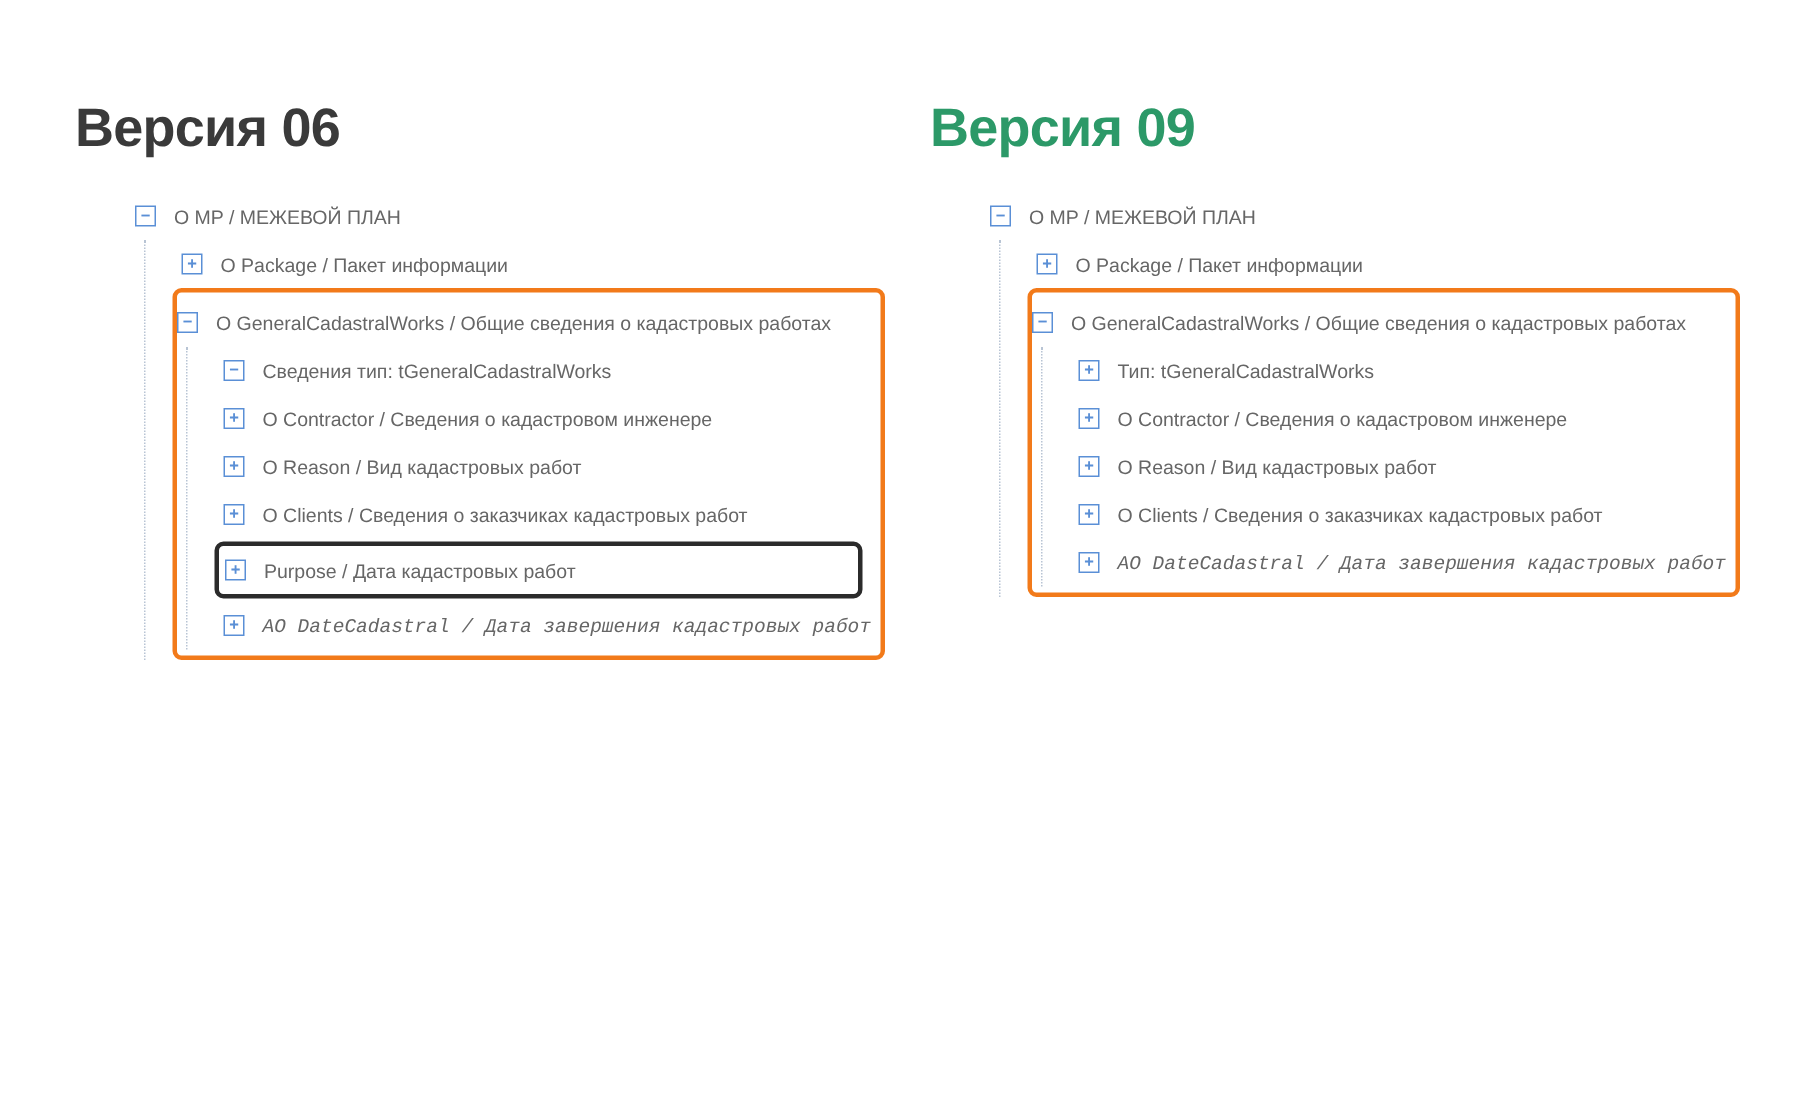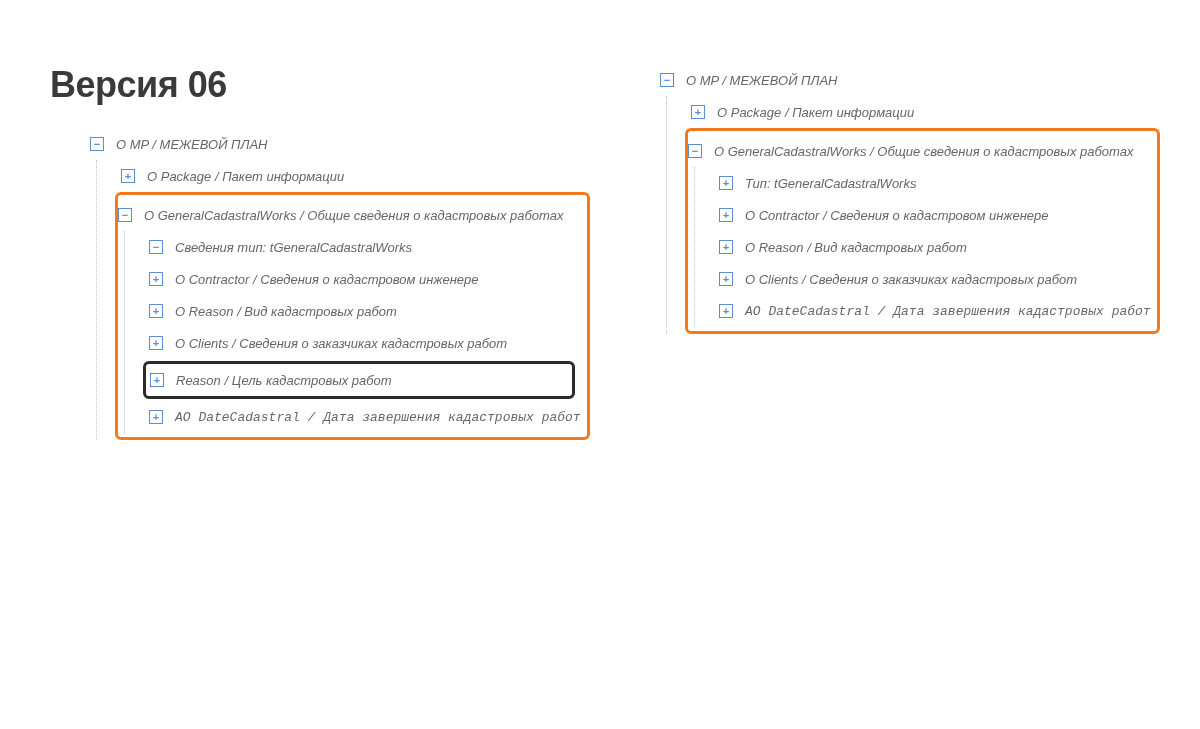--- a/index.html
+++ b/index.html
@@ -59,21 +59,20 @@
     background: #fff;
     font-weight: 600;
   }
   .children {
     border-left: 1px dotted #b8c4d4;
     margin-left: 6px;
     padding-left: 24px;
   }
   .label {
     white-space: nowrap;
-    font-style: italic;
   }
   .italic { font-style: italic; font-family: Liberation Mono, monospace; }
 
   .hl-orange {
     border: 3px solid #f27a1a;
     border-radius: 6px;
     padding: 4px 6px 4px 0;
     margin-left: -6px;
   }
   .hl-black {
@@ -121,35 +120,36 @@
                 <span class="toggle">+</span>
                 <span class="label">О Reason / Вид кадастровых работ</span>
               </div>
               <div class="node">
                 <span class="toggle">+</span>
                 <span class="label">О Clients / Сведения о заказчиках кадастровых работ</span>
               </div>
               <div class="hl-black">
                 <div class="node">
                   <span class="toggle">+</span>
-                  <span class="label">Reason / Цель кадастровых работ</span>
+                  <span class="label">Purpose / Дата кадастровых работ</span>
                 </div>
               </div>
               <div class="node">
                 <span class="toggle">+</span>
                 <span class="label italic">АО DateCadastral / Дата завершения кадастровых работ</span>
               </div>
             </div>
           </div>
 
         </div>
       </div>
     </div>
 
     <div class="col">
+      <h2 class="title title-green">Версия 09</h2>
 
       <div class="tree">
         <div class="node">
           <span class="toggle">−</span>
           <span class="label">О MP / МЕЖЕВОЙ ПЛАН</span>
         </div>
         <div class="children">
           <div class="node">
             <span class="toggle">+</span>
             <span class="label">О Package / Пакет информации</span>

